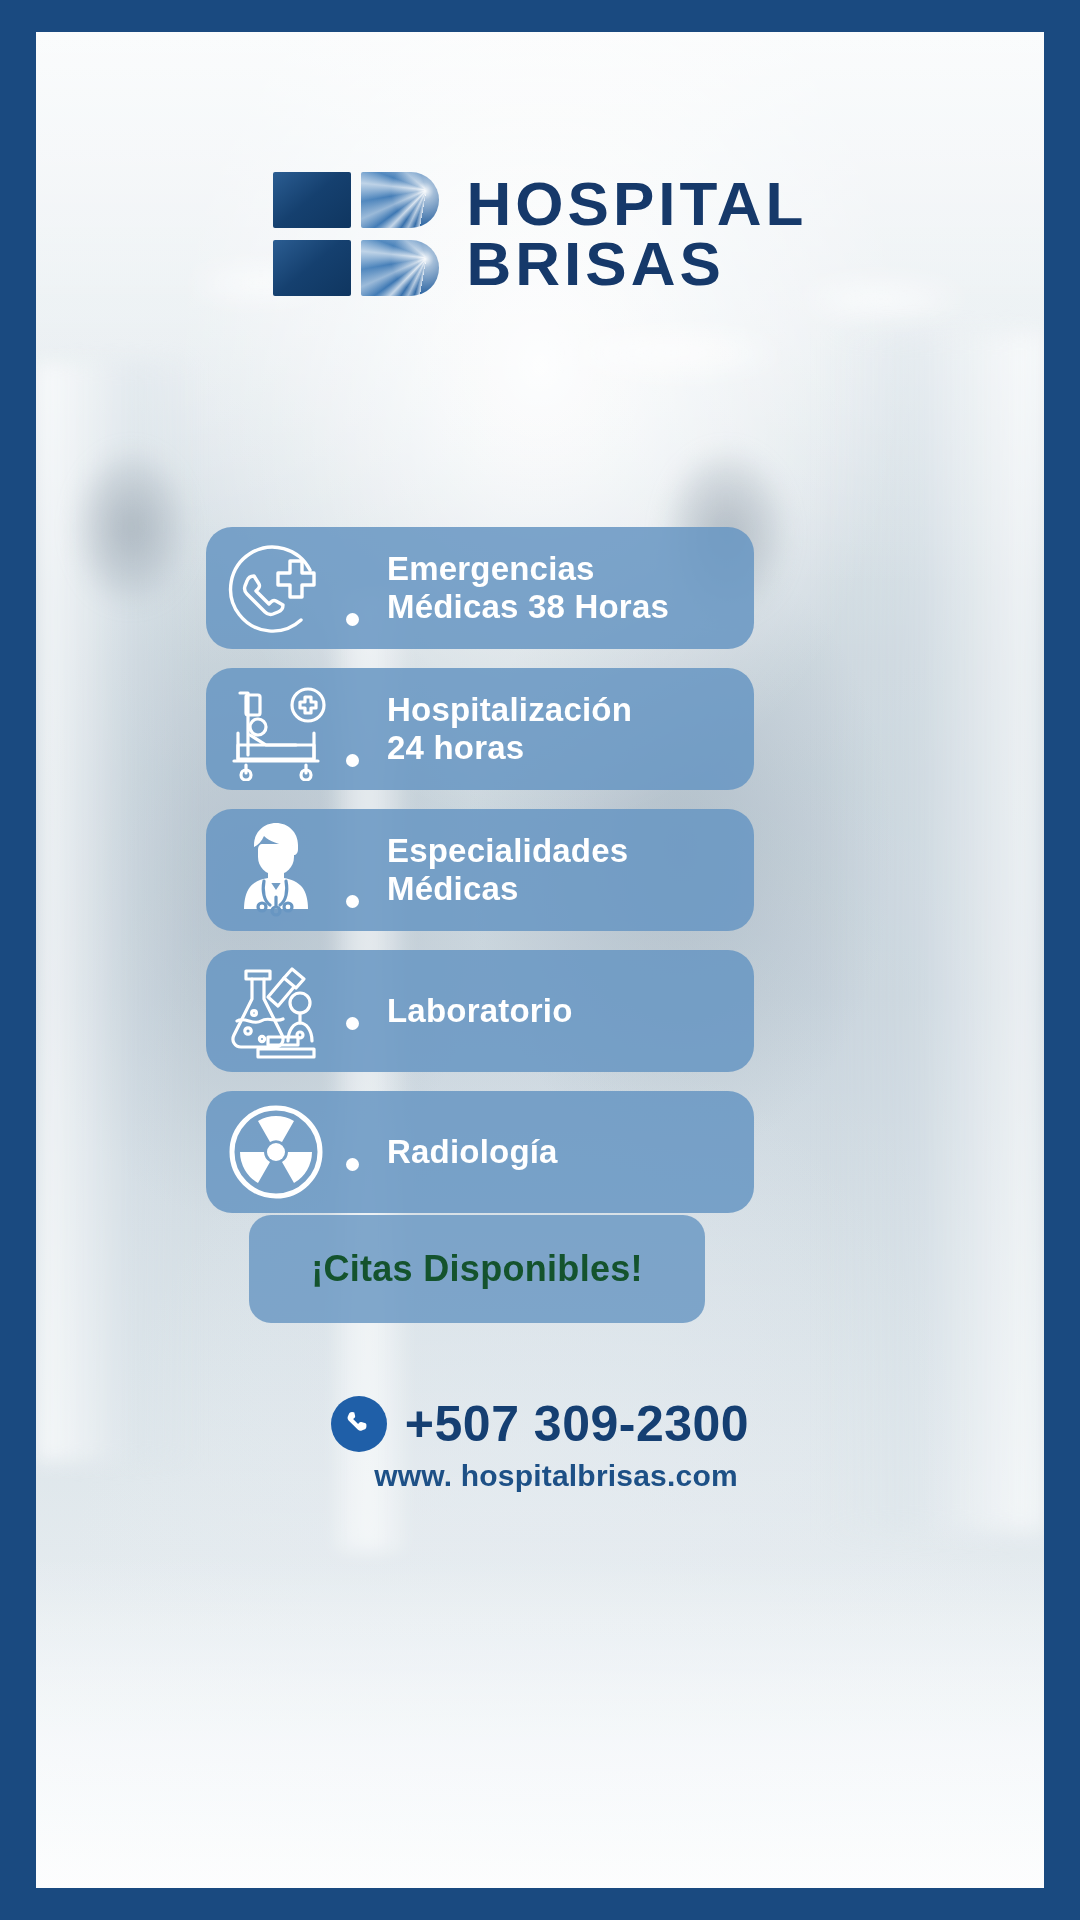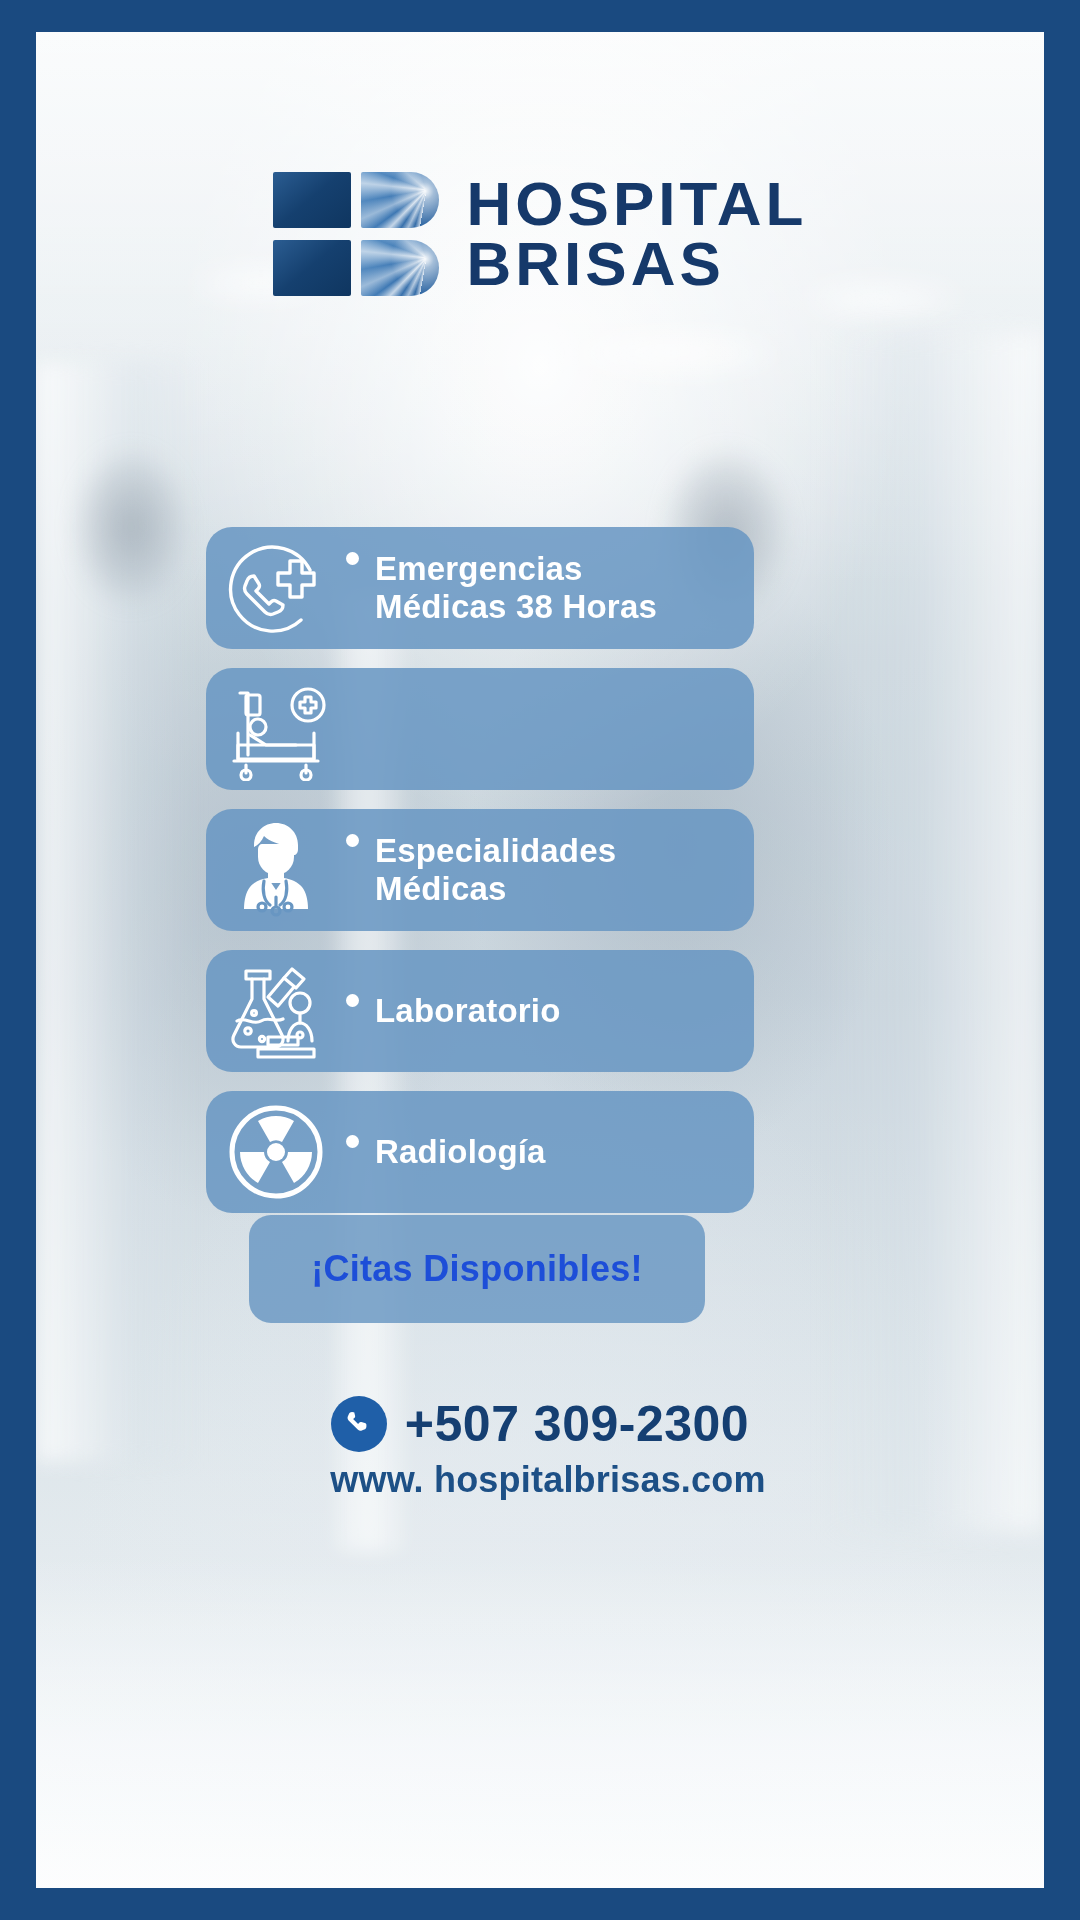--- a/index.html
+++ b/index.html
@@ -131,56 +131,56 @@
     background:rgba(104,150,194,.86);
     display:flex; align-items:center;
     overflow:visible;
   }
   .card-icon {
     width:140px; min-width:140px; height:122px;
     display:flex; align-items:center; justify-content:center;
   }
   .card-icon svg { display:block; }
   .card-text {
-    display:flex; align-items:flex-start; gap:16px;
+    display:flex; align-items:flex-end; gap:28px;
     color:#ffffff; font-weight:700; font-size:33px; line-height:1.14;
     letter-spacing:.2px;
   }
   .bullet {
     width:13px; height:13px; border-radius:50%; background:#fff;
     flex:0 0 13px; margin-top:2px;
   }
 
   
   .cta {
     position:absolute; left:213px; top:1183px;
     width:456px; height:108px;
     border-radius:22px;
     background:rgba(104,150,194,.82);
     display:flex; align-items:center; justify-content:center;
   }
-  .cta span { color:#1d4ed8; font-size:36px; font-weight:700; letter-spacing:.3px; }
+  .cta span { color:#14532d; font-size:36px; font-weight:700; letter-spacing:.3px; }
 
   
   .phone-row {
     position:absolute; left:0; top:1325px; width:100%;
     display:flex; align-items:center; justify-content:center; gap:18px;margin-top:38px;
   }
   .phone-badge {
     width:56px; height:56px; border-radius:50%;
     background:#1f5fa8;
     display:flex; align-items:center; justify-content:center;
   }
   .phone-num { font-size:50px; font-weight:700; color:#153f72; letter-spacing:.5px; }
 
   
   .site {
-    position:absolute; left:8px; top:1427px; width:100%;
+    position:absolute; left:16px; top:1427px; width:100%;
     text-align:center;
-    font-size:36px; font-weight:700; color:#1d5086; letter-spacing:.2px;
+    font-size:30px; font-weight:700; color:#1d5086; letter-spacing:.2px;
   }
 </style>
 </head>
 <body>
 
 <div class="poster">
 
   <div class="panel">
     <div class="bg-base"></div>
     <div class="bg-ceil"></div>
@@ -239,20 +239,27 @@
               <circle cx="38" cy="50" r="8"></circle>
               <path d="M30 58l16 10h30"></path>
               <path d="M18 56v26"></path>
               <path d="M18 68h76v14H18z"></path>
               <path d="M94 56v26"></path>
               <path d="M14 84h84"></path>
               <path d="M26 88v8M86 88v8"></path>
               <circle cx="26" cy="98" r="5"></circle>
               <circle cx="86" cy="98" r="5"></circle>
             </svg>
+          </div>
+          <div class="card-text">
+            <span class="bullet"></span>
+            <span>
+              <span>Hospitalización</span><br>
+              <span>24 horas</span>
+            </span>
           </div>
         </div>
 
         <div class="card">
           <div class="card-icon">
             <svg width="104" height="110" viewBox="0 0 104 110" fill="#ffffff">
               <path d="M30 30c0-13 10-22 22-22s22 9 22 22v4c0 4-2 6-4 6l-2-10c-10 1-22-3-28-9-2 5-6 9-10 11z"></path>
               <path d="M34 34c0-3 2-5 4-5h28c2 0 4 2 4 5v8c0 10-8 18-18 18S34 52 34 42z"></path>
               <path d="M44 58h16v10H44z"></path>
               <path d="M26 72c4-5 11-8 18-9l8 12 8-12c7 1 14 4 18 9 4 5 6 13 6 22H20c0-9 2-17 6-22z"></path>

